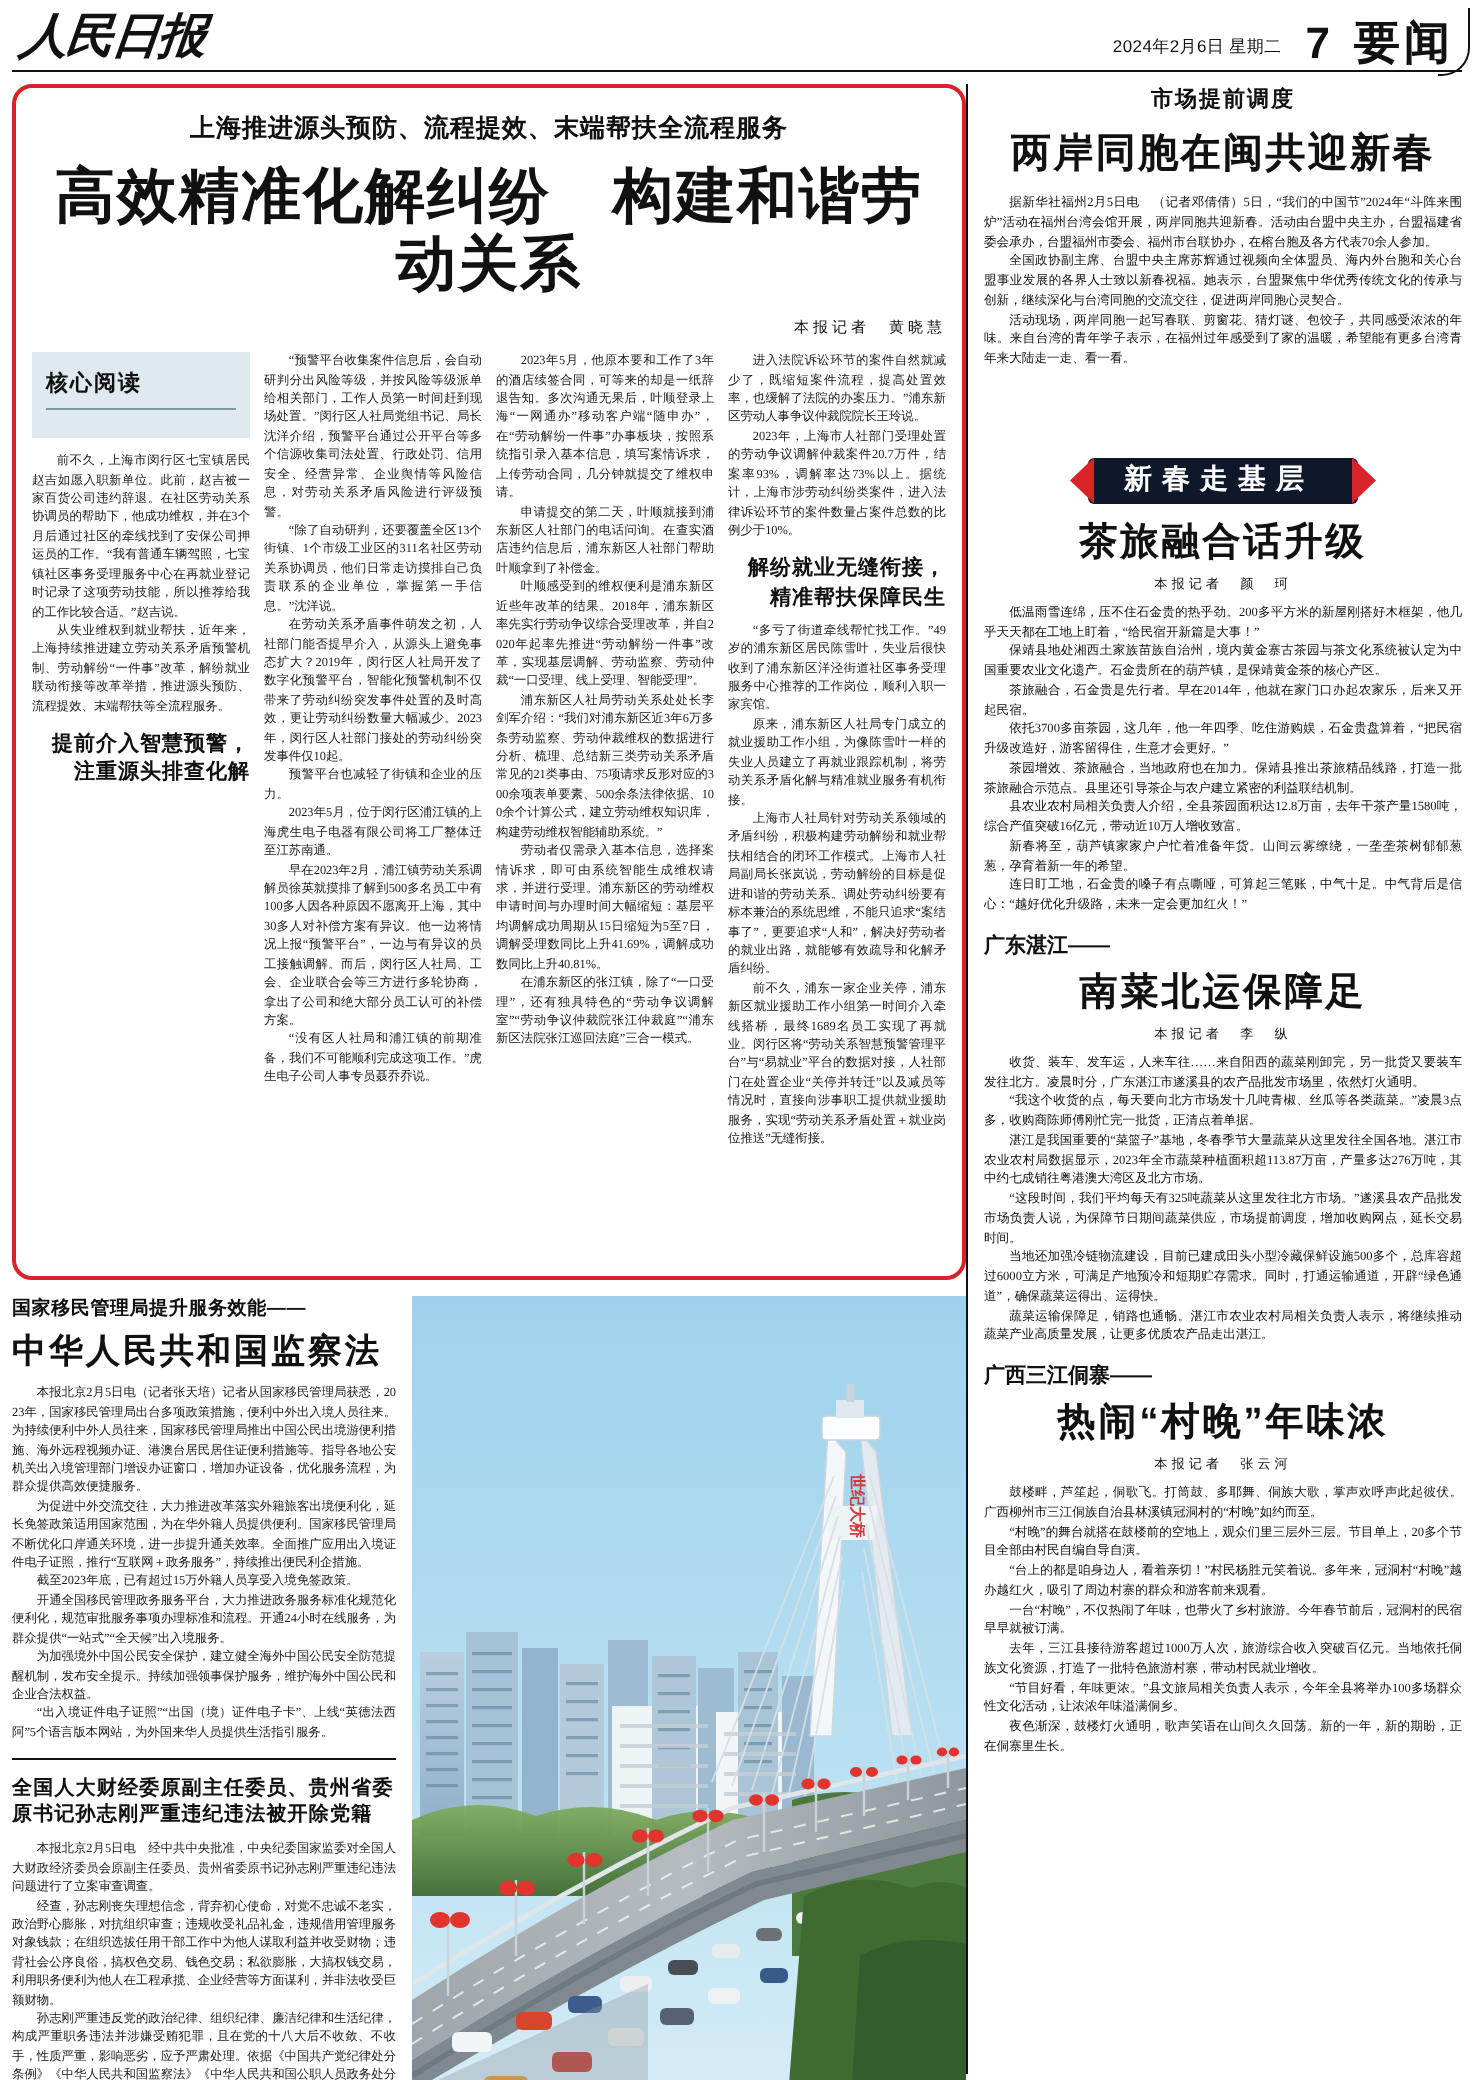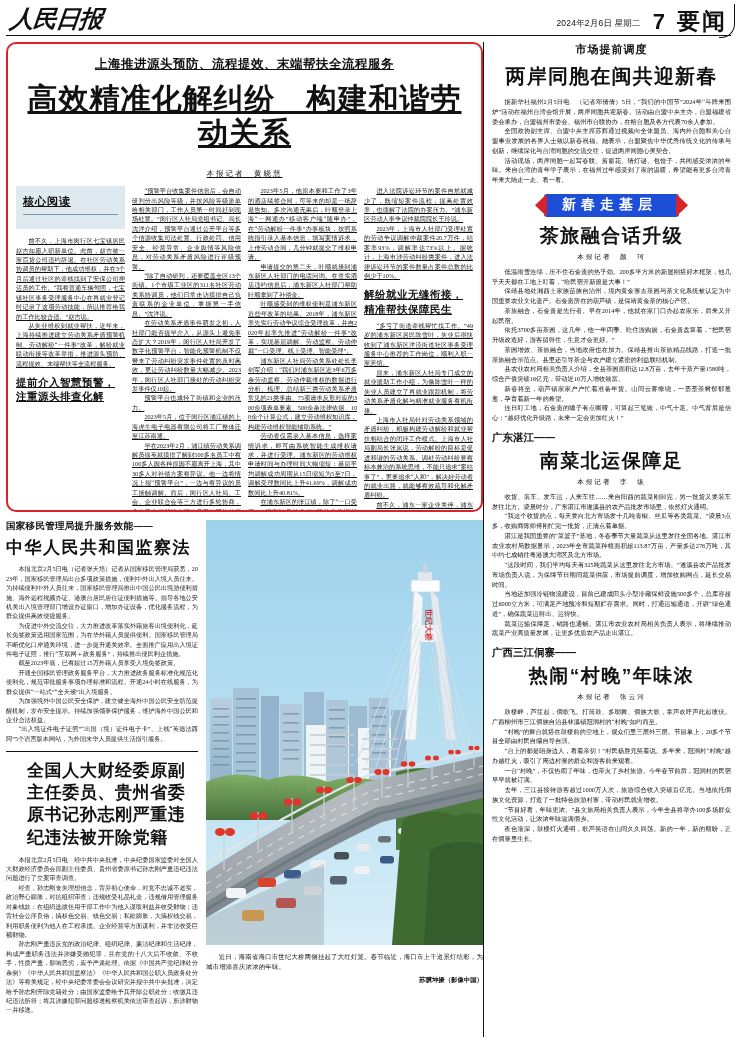--- a/index.html
+++ b/index.html
@@ -48,42 +48,41 @@
   
   .body-grid { display: flex; gap: 0; margin-top: 6px; height: 995px; }
   .col-left { width: 477px; position: relative; }
   .col-right { width: 248px; padding-left: 8px; border-left: 1.1px solid #111; position: relative; }
 
   
   .feature-box {
     border: 2.2px solid #d8232a;
     border-radius: 10px;
     padding: 8px 8px 4px 8px;
-    height: 470px;
+    height: 598px;
     position: relative;
     overflow: hidden;
-    text-decoration: underline;
   }
   .kicker {
     text-align: center;
     font-size: 12.5px;
     font-weight: 700;
     letter-spacing: .5px;
     margin-top: 4px;
   }
   .main-headline {
     text-align: center;
     font-family: "Liberation Sans", sans-serif;
     font-size: 30px;
     font-weight: 700;
     letter-spacing: 1px;
-    margin: 9px 0 20px 0;
+    margin: 9px 0 10px 0;
     line-height: 1.12;
   }
-  .byline { text-align: center; font-size: 7.5px; letter-spacing: 2px; margin-bottom: 7px; }
+  .byline { text-align: right; font-size: 7.5px; letter-spacing: 2px; margin-bottom: 7px; }
 
   .cols4 { display: flex; gap: 7px; height: 380px; }
   .ccol { width: 25%; position: relative; }
   .ccol > * { }
 
   .core-box {
     background: #dfeaf0;
     padding: 8px 7px;
     margin-bottom: 7px;
   }
@@ -101,35 +100,35 @@
   .body-text {
     font-size: 6.2px; line-height: 1.52; text-align: justify;
     text-indent: 2em; letter-spacing: 0px; color: #1a1a1a;
     word-break: break-all;
   }
   .body-text p { margin-bottom: 0px; }
 
   .sub-head {
     font-family: "Liberation Sans", sans-serif;
     font-size: 10.5px; font-weight: 700; letter-spacing: .5px;
-    line-height: 1.35; margin: 7px 0 5px 0; text-align: left;
+    line-height: 1.35; margin: 7px 0 5px 0; text-align: right;
   }
 
   
   .lower-left { display: flex; gap: 8px; margin-top: 8px; height: 505px; }
   .ll-textcol { width: 192px; }
   .ll-photocol { width: 277px; }
 
   .art-kicker { font-size: 9.5px; font-weight: 700; font-family: "Liberation Sans", sans-serif; margin-bottom: 4px; letter-spacing: .3px;}
   .art-head {
     font-family: "Liberation Sans", sans-serif;
     font-size: 17px; font-weight: 700; letter-spacing: 1.5px;
     line-height: 1.25; margin-bottom: 6px;
   }
-  .art-head.small { font-size: 17px; letter-spacing: .6px; line-height: 1.3; margin-left: 21px; }
+  .art-head.small { font-size: 10px; letter-spacing: .6px; line-height: 1.3; }
   .hr-rule { border: none; border-top: 1.1px solid #111; margin: 8px 0 8px 0; }
 
   .photo-frame { width: 277px; height: 425px; position: relative; overflow: hidden; }
   .caption { font-size: 6.4px; line-height: 1.6; text-align: justify; text-indent: 2em; margin-top: 7px; letter-spacing:.2px;}
   .credit { font-size: 6.4px; text-align: right; margin-top: 3px; font-weight: 700; }
 
   
   .r-kicker { text-align: center; font-size: 11px; font-weight: 700; font-family: "Liberation Sans", sans-serif; letter-spacing: 1px; margin-bottom: 6px; }
   .r-head {
     text-align: center;
@@ -137,27 +136,28 @@
     font-size: 20px; font-weight: 700; letter-spacing: 1.2px;
     margin-bottom: 7px;
   }
   .r-body { font-size: 6.3px; line-height: 1.55; text-align: justify; text-indent: 2em; word-break: break-all; }
   .r-body p { margin-bottom: 0; }
 
   
   .xinchun-wrap { margin: 9px 0 6px 0; text-align: center; position: relative; }
   .xinchun-banner {
     display: inline-block;
-    background: #1d4ed8;
+    background: #0f172a;
     color: #fff;
     font-family: "Liberation Sans", sans-serif;
     font-size: 14px; font-weight: 700; letter-spacing: 5px;
     padding: 2px 22px 3px 18px;
     border-radius: 3px;
     position: relative;
+    margin-top: 35px;
   }
   .xinchun-banner::before,
   .xinchun-banner::after {
     content: ""; position: absolute; top: 0; width: 12px; height: 100%;
     background: #d8232a;
   }
   .xinchun-banner::before { left: -9px; clip-path: polygon(100% 0, 100% 100%, 0 50%); }
   .xinchun-banner::after  { right: -9px; clip-path: polygon(0 0, 0 100%, 100% 50%); }
   .xinchun-sub {
     color: #d8232a;

